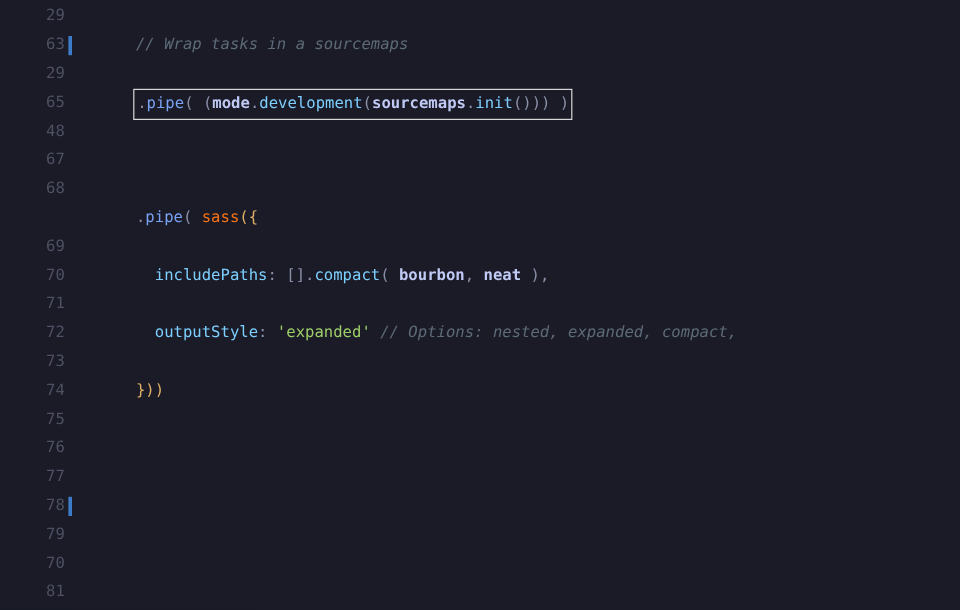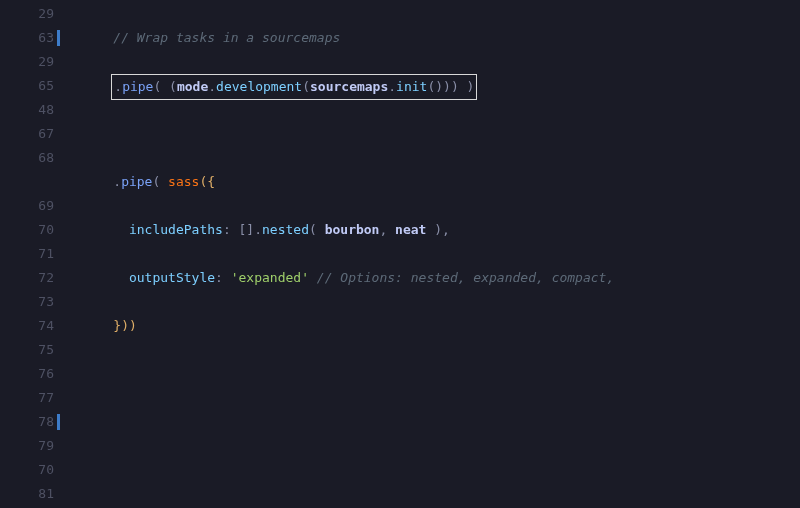--- a/index.html
+++ b/index.html
@@ -97,21 +97,21 @@
   <div class="gutter-line">70</div>
   <div class="gutter-line">81</div>
   <div class="gutter-line">82</div>
 </div>
 
 <div class="code">
 <div class="code-line"><span class="indent">    </span><span class="c-comment">// Wrap tasks in a sourcemaps</span></div>
 <div class="code-line"><span class="indent">    </span><span class="boxed"><span class="c-punct">.</span><span class="c-method">pipe</span><span class="c-punct">( (</span><span class="c-ident">mode</span><span class="c-punct">.</span><span class="c-func">development</span><span class="c-punct">(</span><span class="c-ident">sourcemaps</span><span class="c-punct">.</span><span class="c-func">init</span><span class="c-punct">())) )</span></span></div>
 <div class="code-line"></div>
 <div class="code-line"><span class="indent">    </span><span class="c-punct">.</span><span class="c-method">pipe</span><span class="c-punct">( </span><span class="c-call">sass</span><span class="c-bracket">({</span></div>
-<div class="code-line"><span class="indent">      </span><span class="c-key">includePaths</span><span class="c-punct">: [].</span><span class="c-func">nested</span><span class="c-punct">( </span><span class="c-ident">bourbon</span><span class="c-punct">, </span><span class="c-ident">neat</span><span class="c-punct"> ),</span></div>
+<div class="code-line"><span class="indent">      </span><span class="c-key">includePaths</span><span class="c-punct">: [].</span><span class="c-func">compact</span><span class="c-punct">( </span><span class="c-ident">bourbon</span><span class="c-punct">, </span><span class="c-ident">neat</span><span class="c-punct"> ),</span></div>
 <div class="code-line"><span class="indent">      </span><span class="c-key">outputStyle</span><span class="c-punct">: </span><span class="c-string">'expanded'</span><span> </span><span class="c-comment">// Options: nested, expanded, compact,</span></div>
 <div class="code-line"><span class="indent">    </span><span class="c-bracket">}))</span></div>
 <div class="code-line"></div>
 <div class="code-line"><span class="indent">      </span></div>
 
 
 
 
 
 

